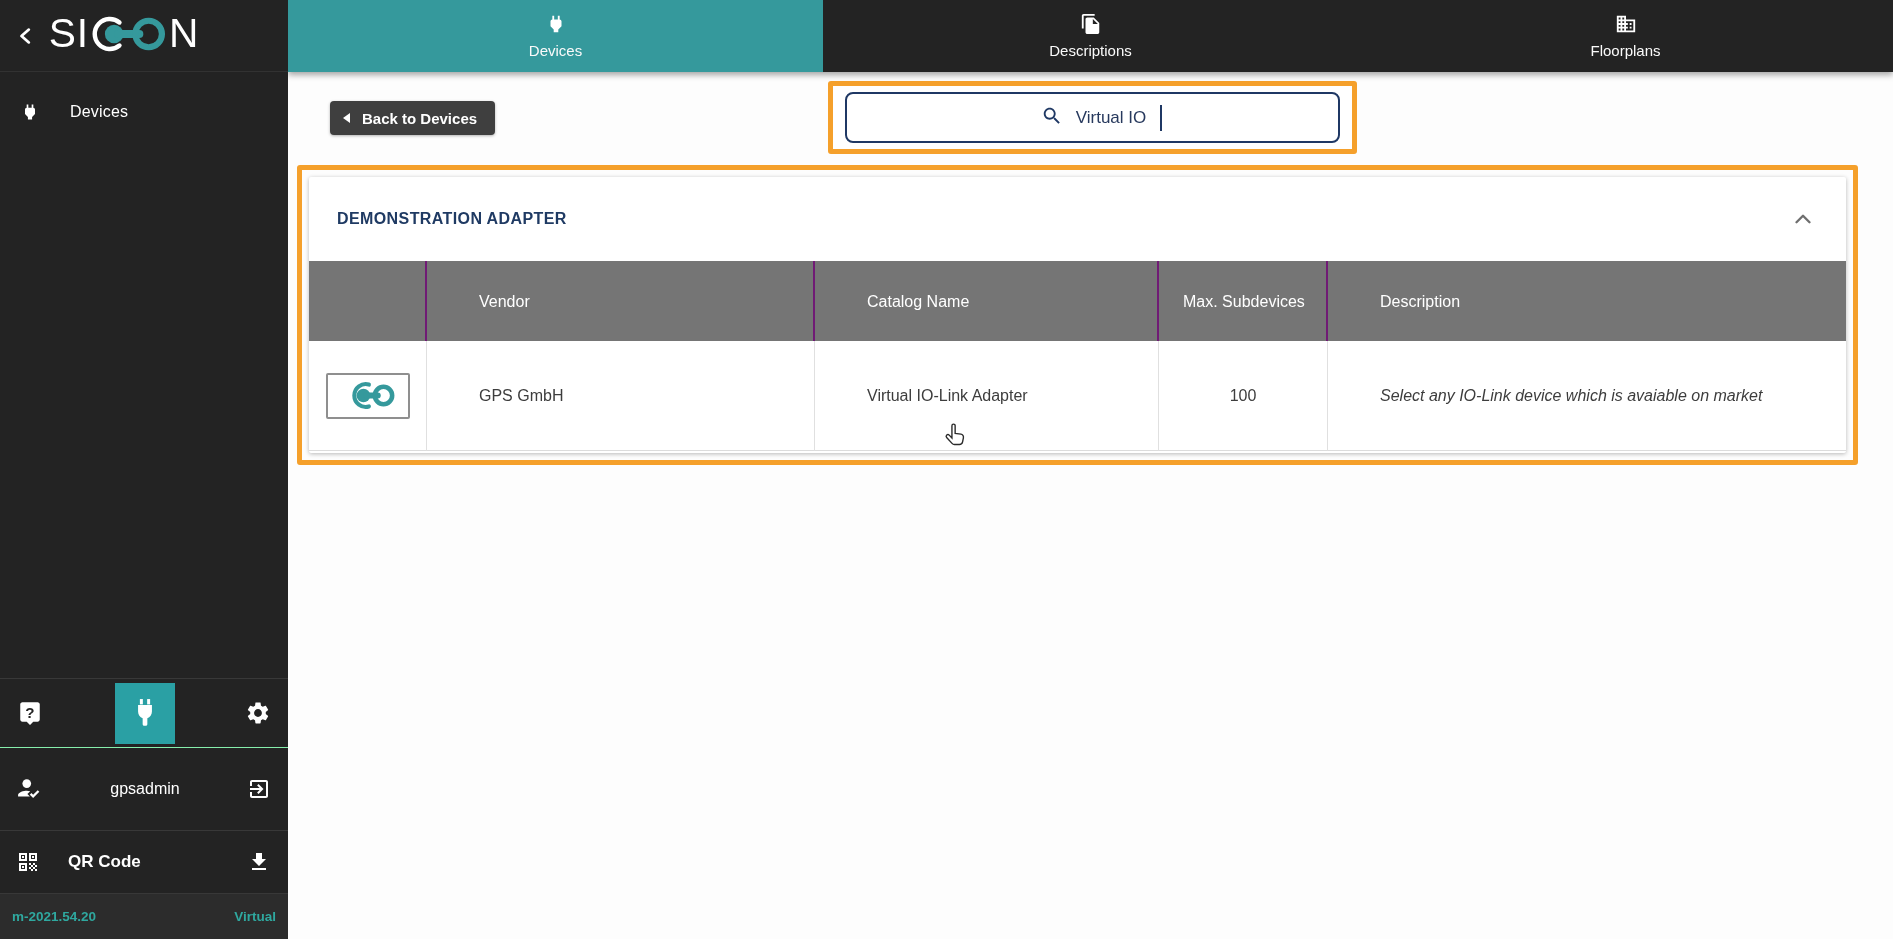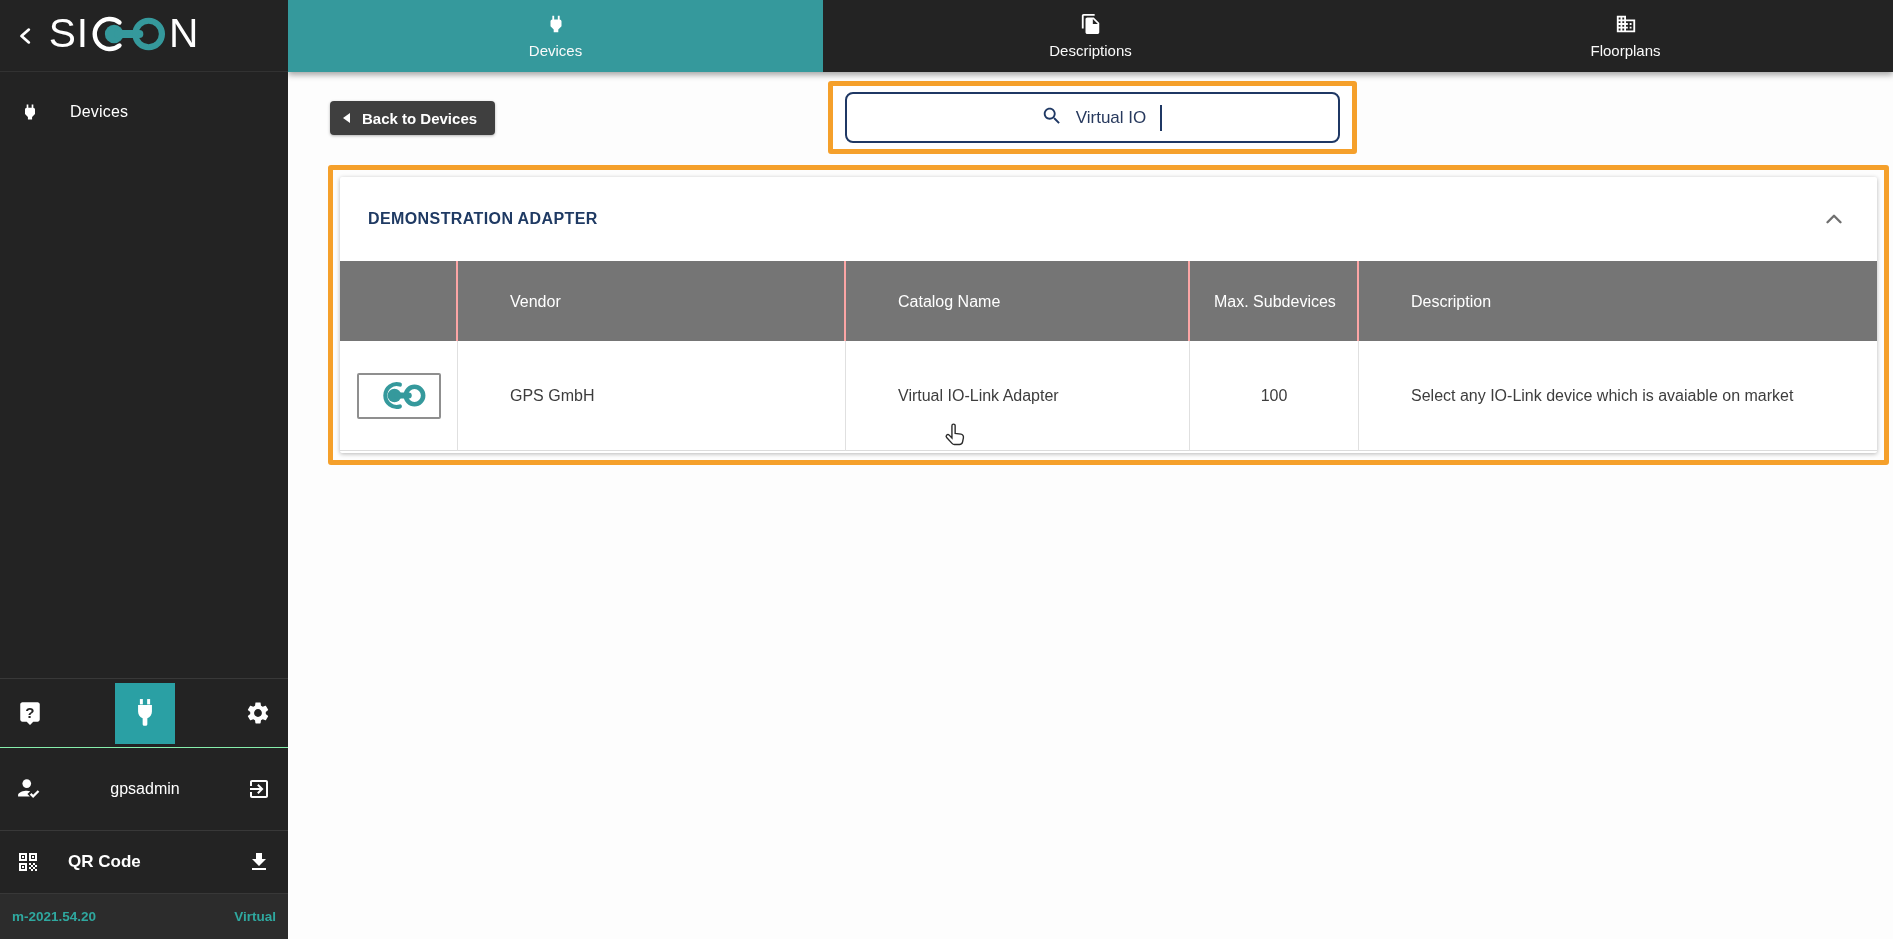--- a/index.html
+++ b/index.html
@@ -40,34 +40,34 @@
   
   .content { position:absolute; left:288px; top:72px; width:1605px; height:867px; background:#fdfdfd; }
 
   .back-btn { position:absolute; left:42px; top:29px; height:34px; padding:0 18px 0 12px; background:#3f3f3f; border-radius:4px; color:#fff; font-weight:bold; font-size:15px; display:flex; align-items:center; gap:12px; cursor:pointer; box-shadow:0 1px 3px rgba(0,0,0,.3); }
 
   .search-outline { position:absolute; left:540px; top:9px; width:529px; height:73px; border:5px solid #F5A02B; border-radius:3px; background:#fff; display:flex; align-items:center; padding:0 12px; }
   .search-field { flex:1; height:51px; border:2px solid #1F3864; border-radius:8px; background:#fff; display:flex; align-items:center; padding-left:18px; gap:13px; cursor:text;justify-content:center; }
   .search-text { font-size:17px; color:#27395D; }
   .caret { width:2px; height:26px; background:#1F3864; margin-left:1px; }
 
-  .panel-outline { position:absolute; left:40px; top:93px; width:1561px; height:300px; border:5px solid #F5A02B; border-radius:3px; padding:7px; }
+  .panel-outline { position:absolute; left:9px; top:93px; width:1561px; height:300px; border:5px solid #F5A02B; border-radius:3px; padding:7px; }
   .card { width:100%; height:100%; background:#fff; box-shadow:0 1px 4px rgba(0,0,0,.28); border-radius:2px; }
   .card-header { height:84px; display:flex; align-items:center; justify-content:space-between; padding:0 30px 0 28px; }
   .card-title { color:#1F3A63; font-weight:bold; font-size:16px; letter-spacing:.4px; }
   .collapse-btn { cursor:pointer; display:flex; }
 
   .grid { display:grid; grid-template-columns:118px 388px 344px 169px auto; }
   .thead { background:#757575; color:#fff; height:80px; }
-  .thead > div { display:flex; align-items:center; font-size:16px; border-right:2px solid #fca5a5; padding-left:52px; line-height:27px; }
+  .thead > div { display:flex; align-items:center; font-size:16px; border-right:2px solid #701a75; padding-left:52px; line-height:27px; }
   .thead > div.max-col { padding-left:24px; padding-right:14px; }
   .thead > div:last-child { border-right:none; }
   .trow { height:110px; color:#3d3d3d; cursor:pointer; }
   .trow > div { display:flex; align-items:center; font-size:16px; border-right:1px solid #e0e0e0; border-bottom:1px solid #dcdcdc; padding-left:52px; }
-  .trow > div:last-child { border-right:none; }
+  .trow > div:last-child { border-right:none;font-style:italic; }
   .trow .cell-icon { justify-content:center; padding-left:0; }
   .trow .cell-max { justify-content:center; padding-left:0; }
   .trow .cell-desc { padding-right:78px; line-height:30px; }
   .adapter-logo-box { width:84px; height:46px; border:2px solid #8f8f8f; border-radius:2px; background:#fff; display:flex; align-items:center; justify-content:center; }
 
   .mouse-cursor { position:absolute; left:652px; top:350px; z-index:50; pointer-events:none; }
 </style>
 </head>
 <body>
 

